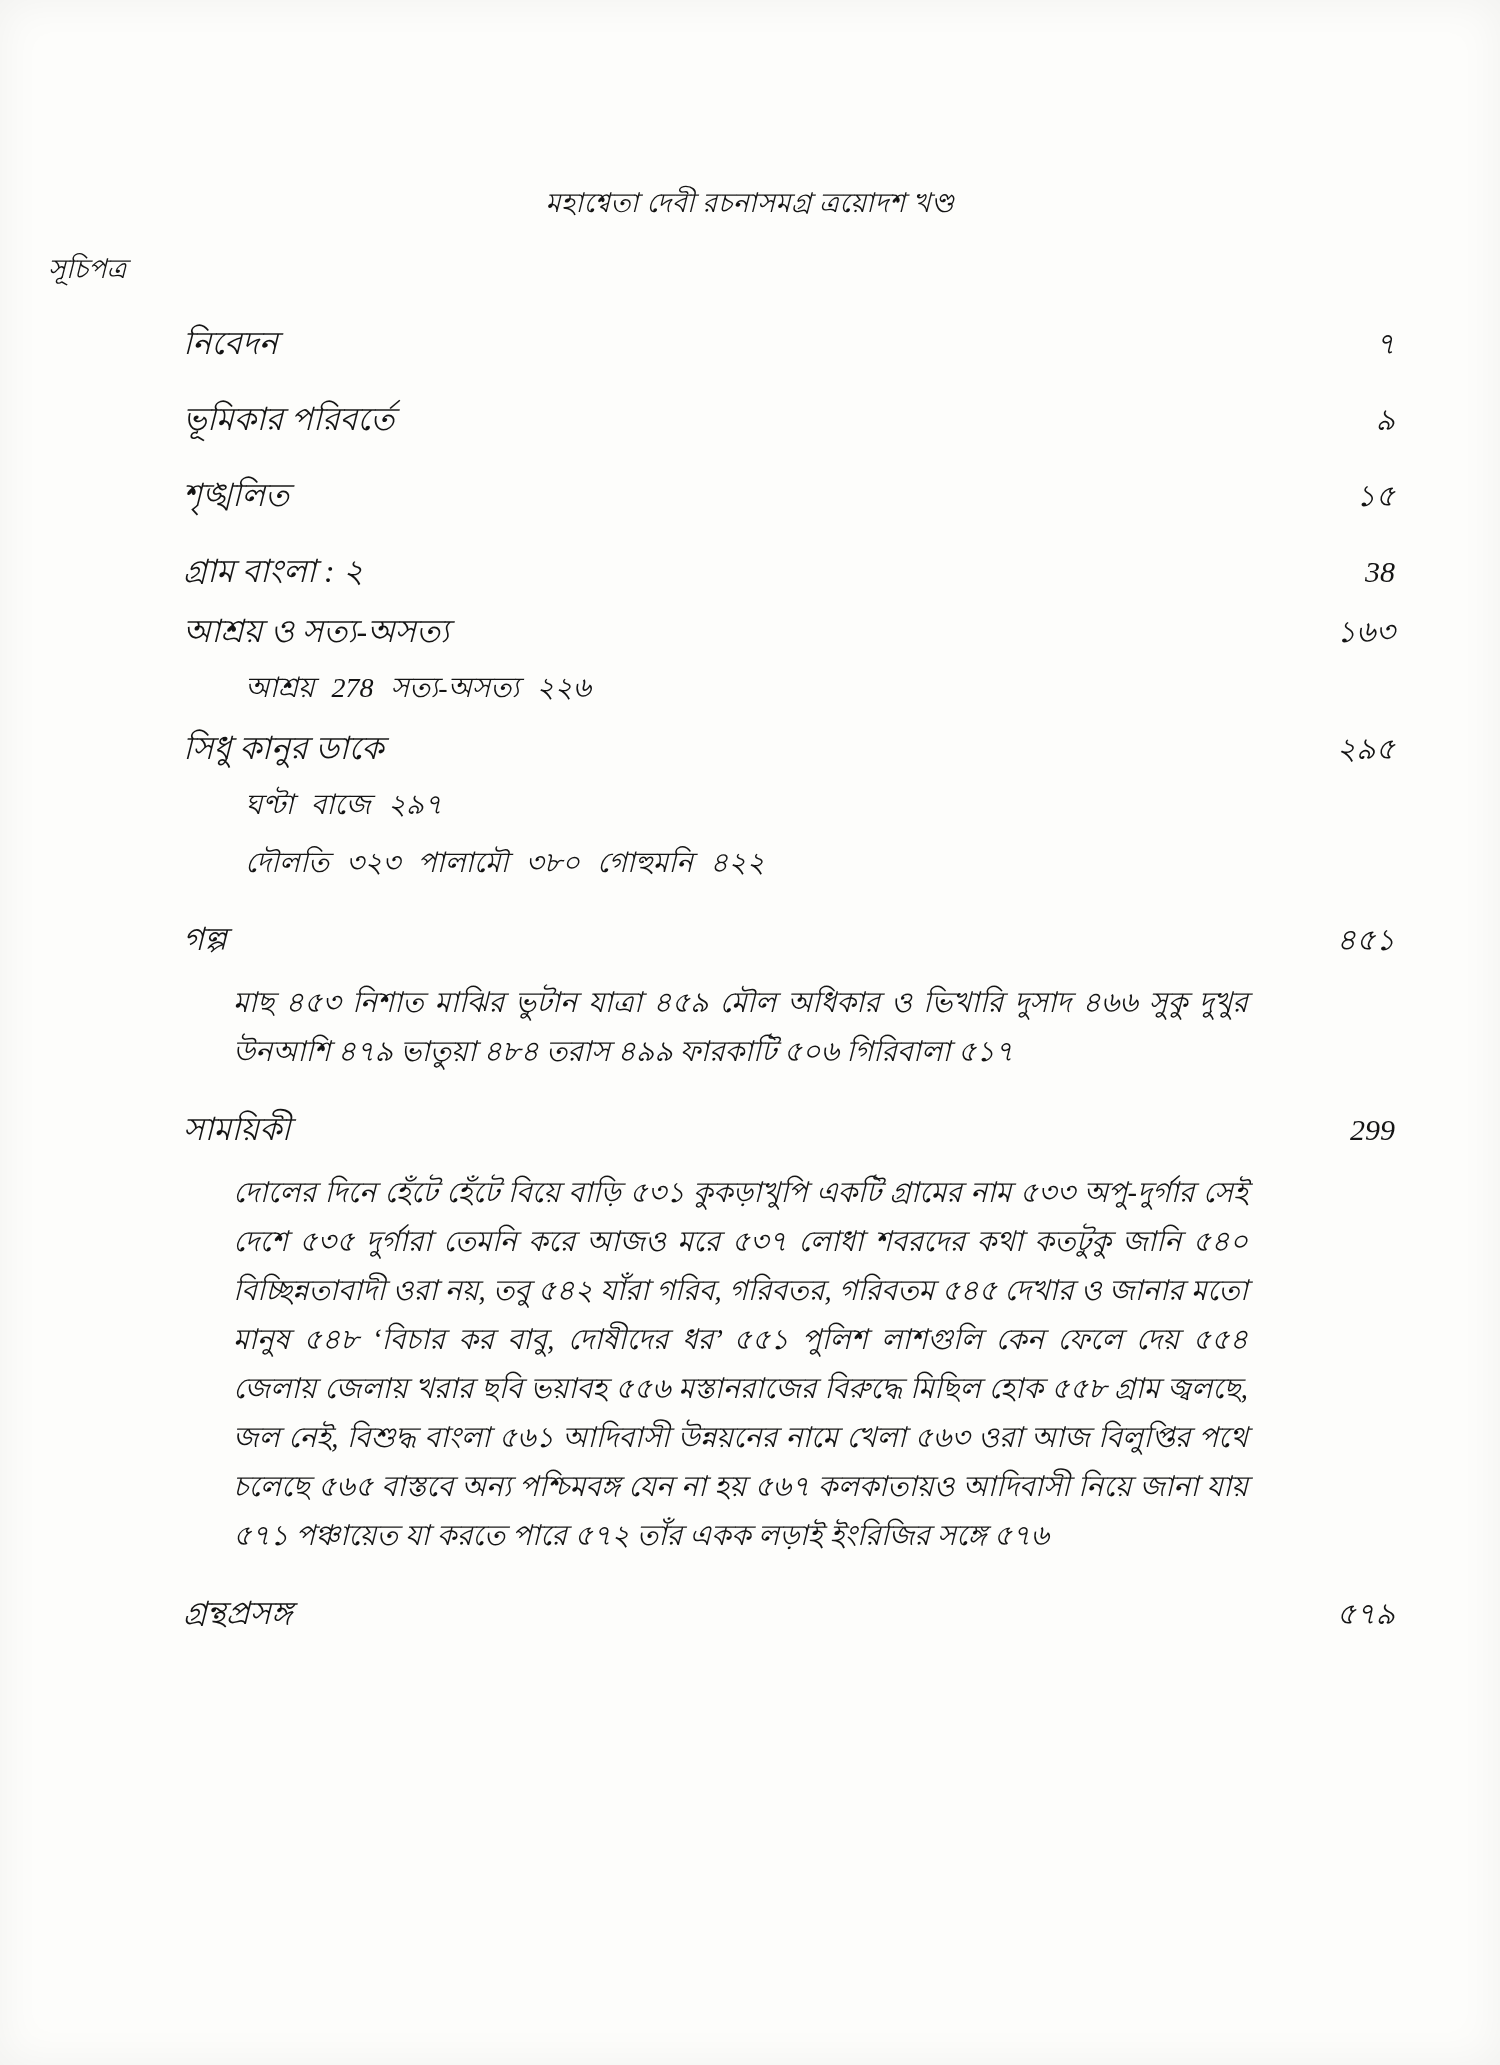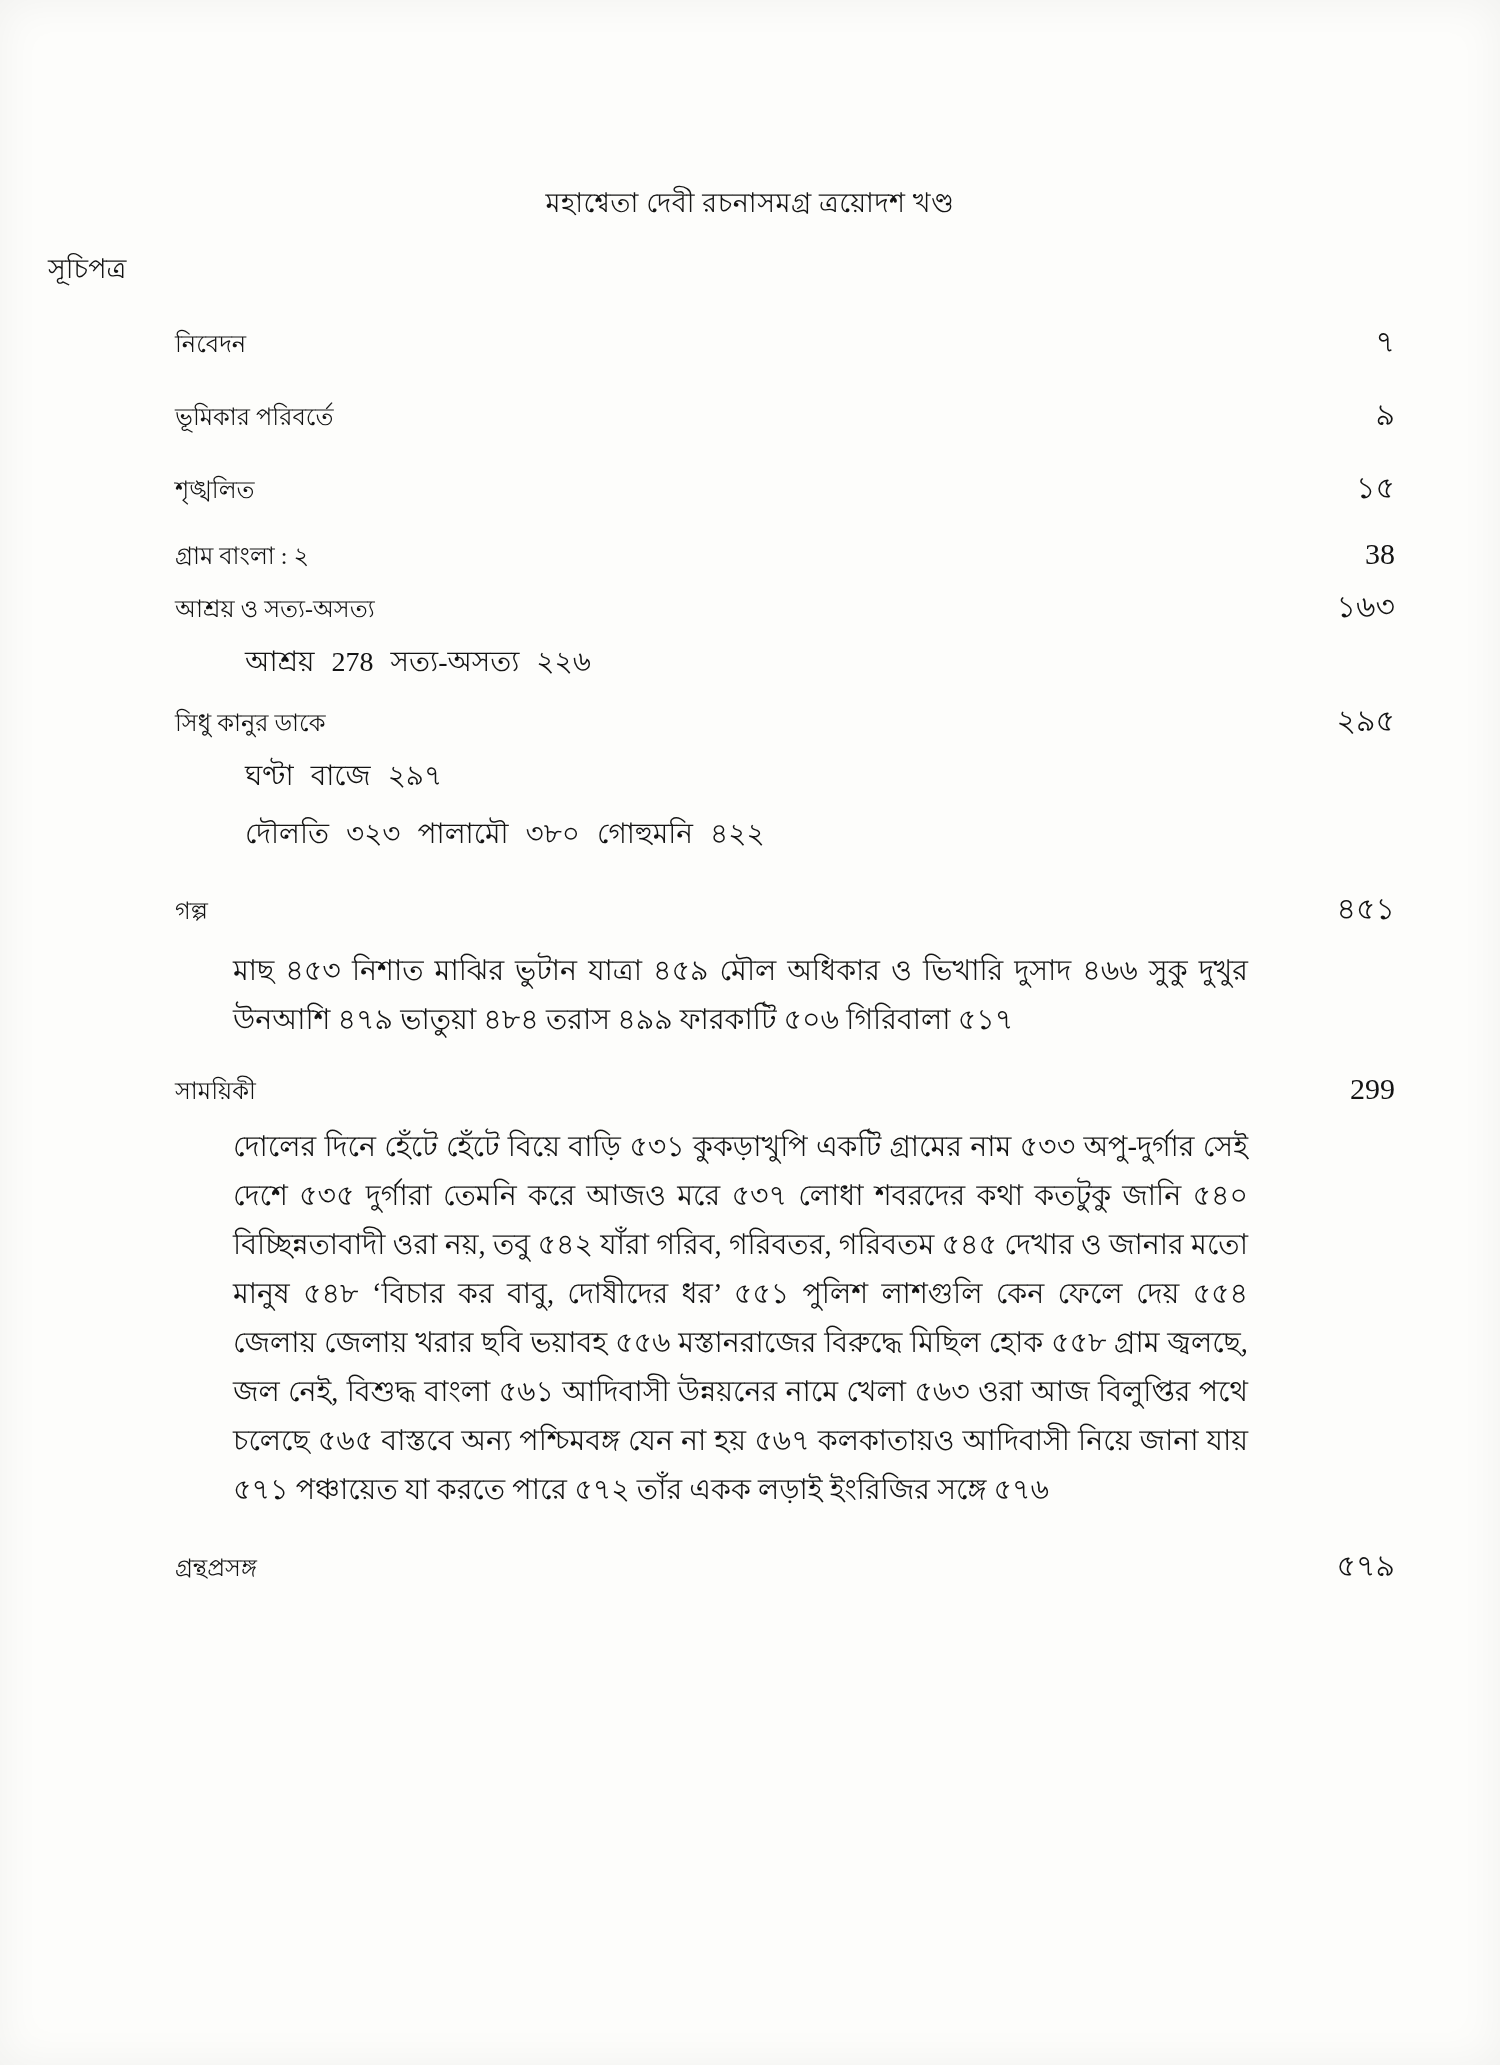--- a/index.html
+++ b/index.html
@@ -28,20 +28,21 @@
     box-shadow: inset 0 0 46px rgba(0,0,0,0.05);
     pointer-events: none;
   }
   .content {
     position: absolute;
     left: 0;
     top: 0;
     width: 1500px;
     height: 2065px;
     padding: 0;
+    font-style: italic;
   }
   .header-title {
     position: absolute;
     top: 182px;
     left: 0;
     width: 1500px;
     text-align: center;
     font-size: 27px;
     letter-spacing: 0.5px;
   }
@@ -58,22 +59,23 @@
     width: 1220px;
   }
   .row {
     position: relative;
     display: flex;
     align-items: baseline;
     justify-content: space-between;
     margin-bottom: 6px;
   }
   .row .title {
-    font-size: 24px;
+    font-size: 32px;
     white-space: nowrap;
+    margin-left: 8px;
   }
   .row .page-num {
     font-size: 30px;
     white-space: nowrap;
     text-align: right;
     min-width: 90px;
   }
   .row.gap-top { margin-top: 22px; }
 
   .sub {

